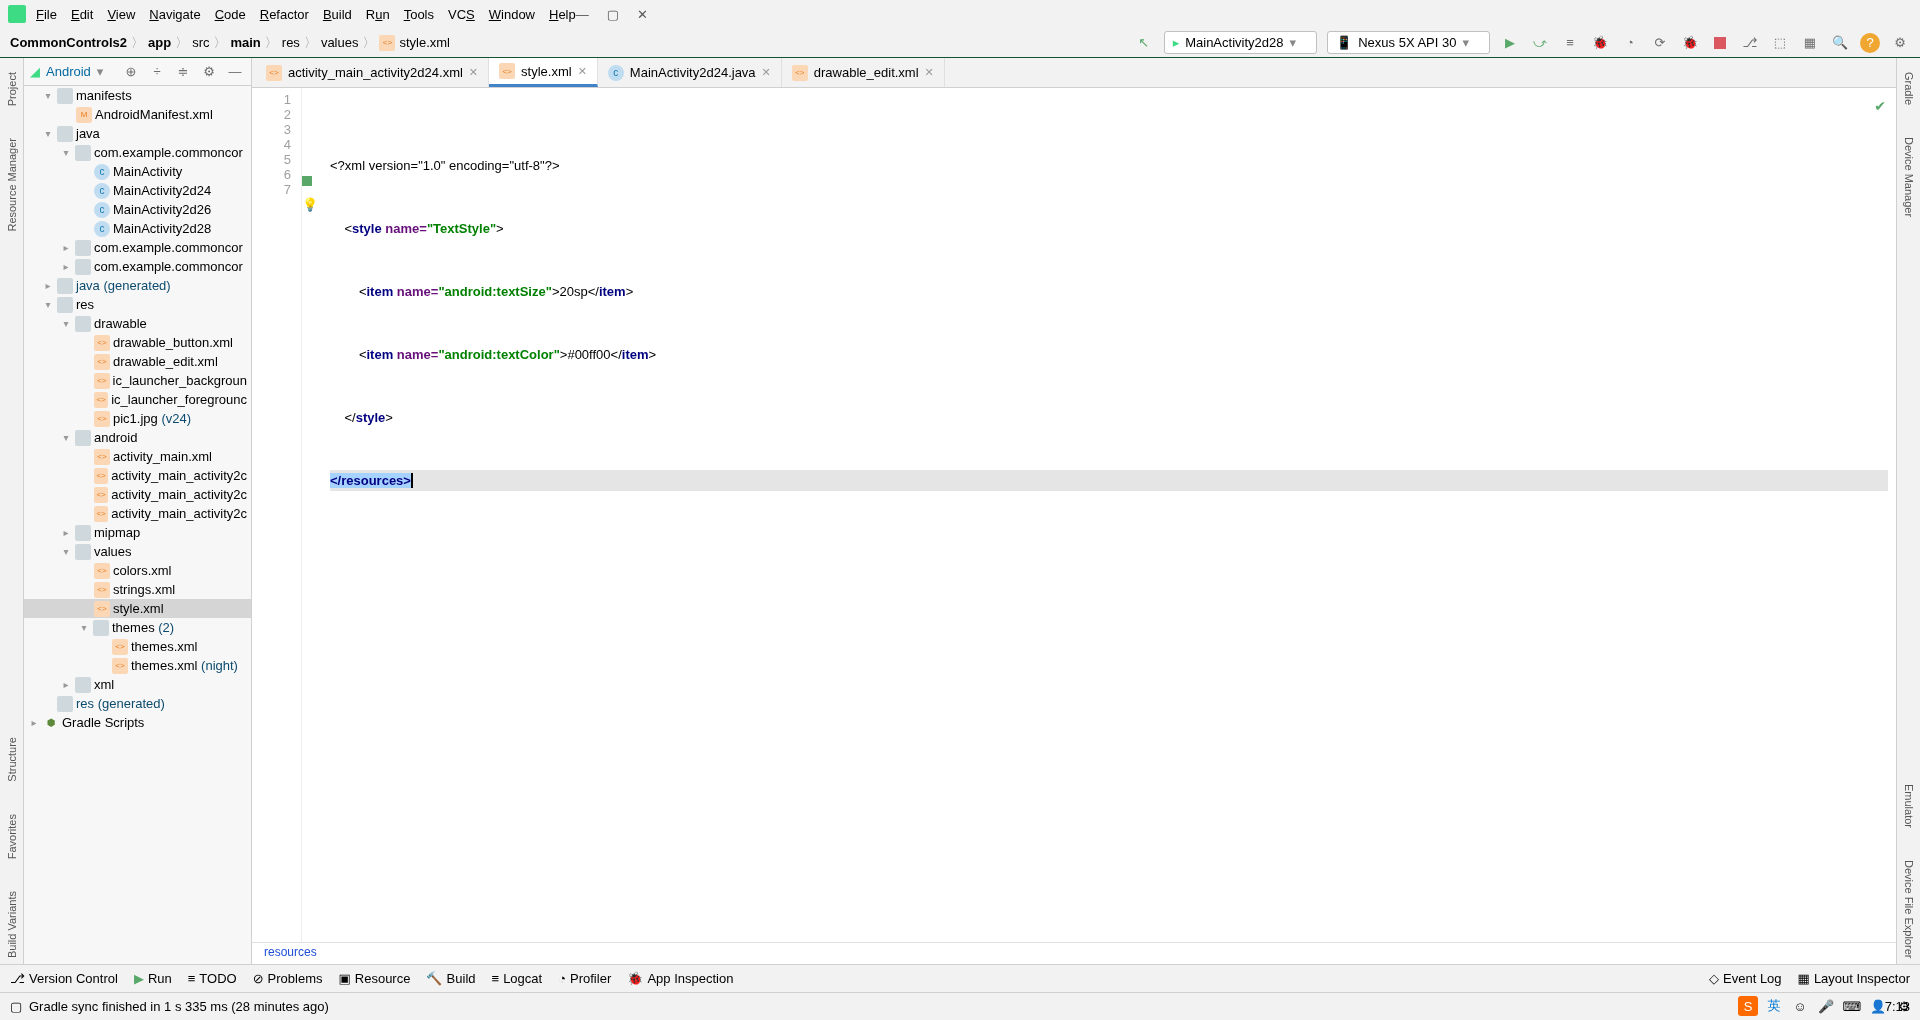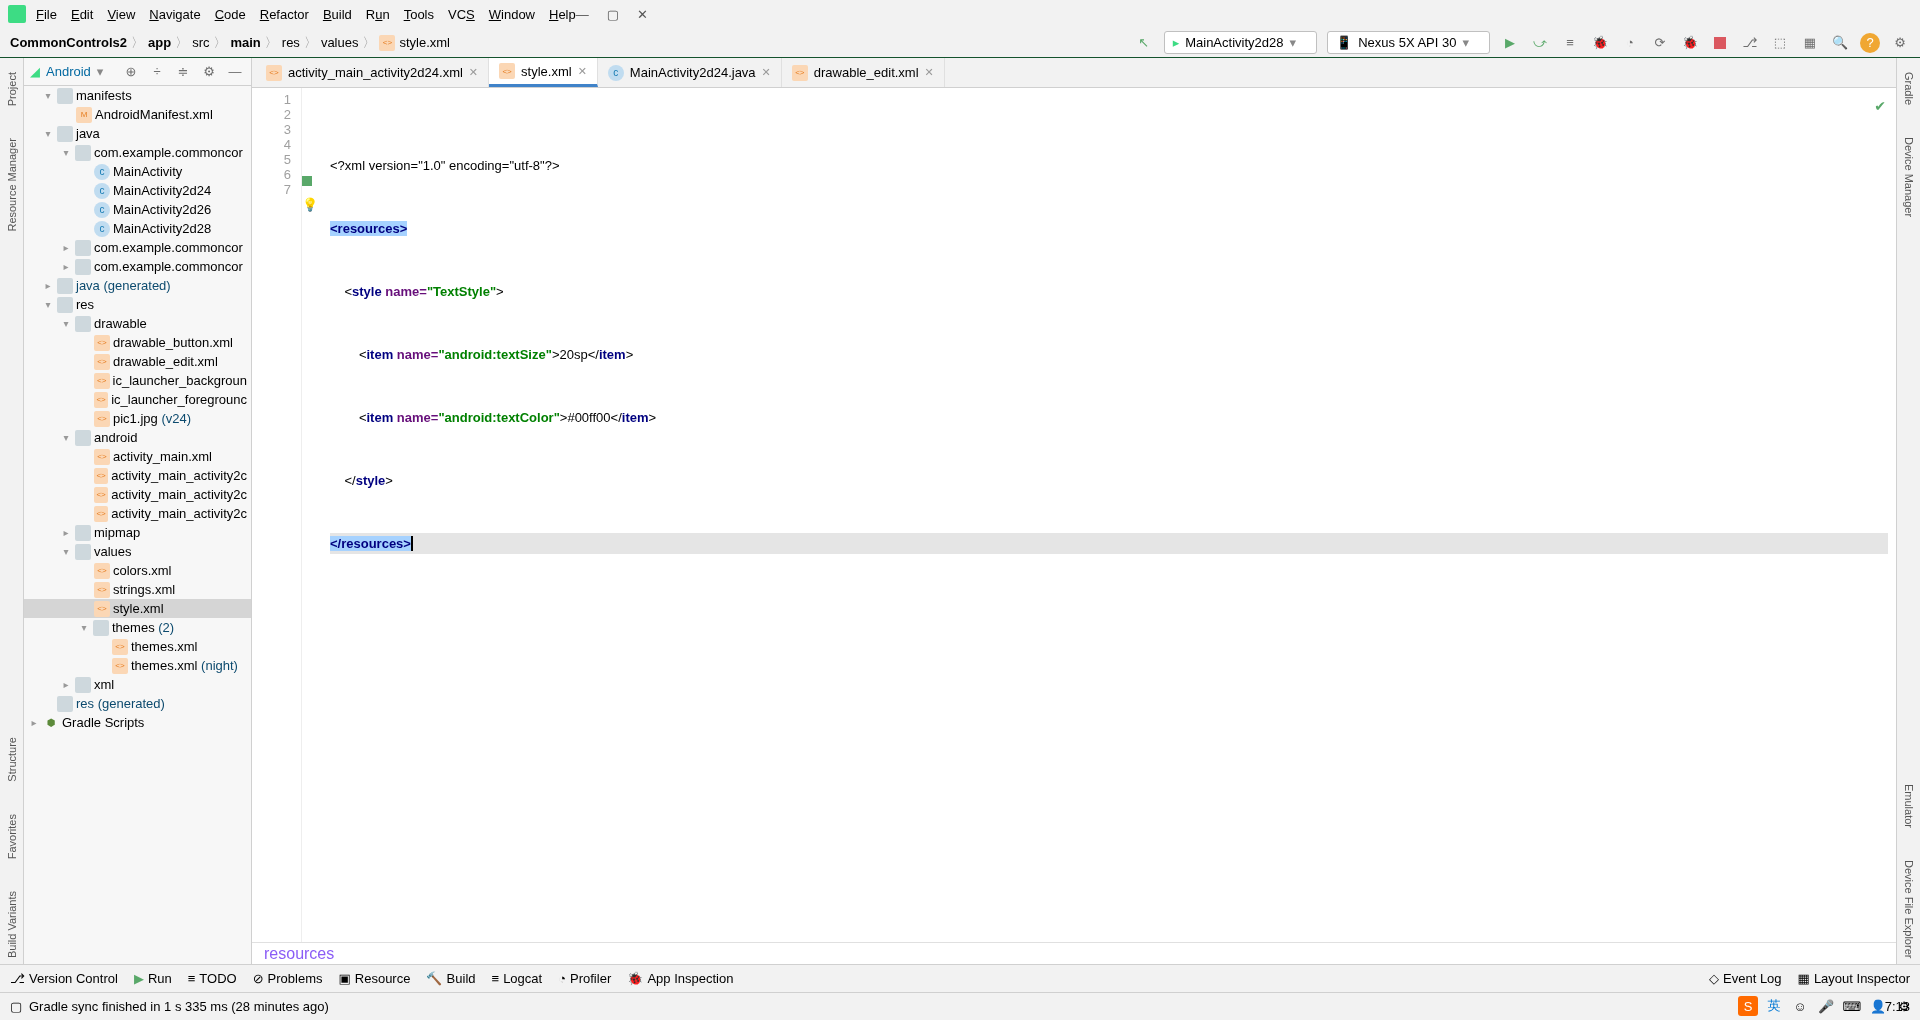--- a/index.html
+++ b/index.html
@@ -48,21 +48,21 @@
 .gutter-marks { width: 20px; background: #fff; padding-top: 4px; }
 .code { flex: 1; padding: 4px 8px; line-height: 21px; white-space: pre; position: relative; }
 .code-line { height: 21px; }
 .hl-sel { background: #a6d2ff; }
 .hl-line { background: #e5e5e5; }
 .kw-tag { color: #000080; font-weight: bold; }
 .kw-attr { color: #660e7a; font-weight: bold; }
 .kw-str { color: #008000; font-weight: bold; }
 .kw-val { color: #000; }
 .caret { border-right: 2px solid #000; }
-.crumb-bar { height: 22px; border-top: 1px solid #e0e0e0; padding: 2px 12px; font-size: 16px; color: #8b5cf6; }
+.crumb-bar { height: 22px; border-top: 1px solid #e0e0e0; padding: 2px 12px; font-size: 12px; color: #1d4ed8; }
 .right-rail { width: 24px; background: #f2f2f2; border-left: 1px solid #d0d0d0; display: flex; flex-direction: column; align-items: center; padding-top: 8px; gap: 20px; }
 .right-rail .vtab { writing-mode: vertical-rl; font-size: 11px; color: #555; cursor: pointer; padding: 6px 2px; }
 .bottom-bar { height: 28px; background: #f2f2f2; border-top: 1px solid #d0d0d0; display: flex; align-items: center; padding: 0 10px; gap: 16px; font-size: 12px; }
 .bottom-bar .bitem { display: flex; align-items: center; gap: 4px; cursor: pointer; }
 .status-bar { height: 28px; background: #f2f2f2; border-top: 1px solid #d0d0d0; display: flex; align-items: center; padding: 0 10px; font-size: 12px; }
 .status-bar .spacer { flex: 1; }
 .green-check { color: #59a869; font-size: 14px; position: absolute; right: 10px; top: 8px; }
 .tray { position: fixed; bottom: 0; right: 0; height: 28px; display: flex; align-items: center; gap: 6px; padding: 0 6px; }
 .tray span { width: 20px; height: 20px; display: flex; align-items: center; justify-content: center; border-radius: 3px; }
 .green-sq { position: absolute; left: 0; width: 10px; height: 10px; background: #59a869; }
@@ -359,21 +359,20 @@
           <div style="height:21px"></div>
           <div style="height:21px"></div>
         <div style="height:21px;position:relative">
             <span class="green-sq"></span>
           </div>
         <div style="height:21px" class="bulb">💡</div>
       </div>
       <div class="code">
         <span class="green-check">✔</span>
         <div class="code-line"><span class="kw-val">&lt;?xml version="1.0" encoding="utf-8"?&gt;</span></div>
-        <div class="code-line"><span class="hl-sel kw-tag">&lt;resources&gt;</span></div>
         <div class="code-line"><span>    &lt;</span><span class="kw-tag">style</span><span> </span><span class="kw-attr">name=</span><span class="kw-str">"TextStyle"</span><span>&gt;</span></div>
         <div class="code-line"><span>        &lt;</span><span class="kw-tag">item</span><span> </span><span class="kw-attr">name=</span><span class="kw-str">"android:textSize"</span><span>&gt;</span><span>20sp</span><span>&lt;/</span><span class="kw-tag">item</span><span>&gt;</span></div>
         <div class="code-line"><span>        &lt;</span><span class="kw-tag">item</span><span> </span><span class="kw-attr">name=</span><span class="kw-str">"android:textColor"</span><span>&gt;</span><span>#00ff00</span><span>&lt;/</span><span class="kw-tag">item</span><span>&gt;</span></div>
         <div class="code-line"><span>    &lt;/</span><span class="kw-tag">style</span><span>&gt;</span></div>
         <div class="code-line hl-line"><span class="hl-sel kw-tag">&lt;/resources&gt;</span><span class="caret"></span></div>
       </div>
     </div>
     <div class="crumb-bar">resources</div>
   </div>
 

